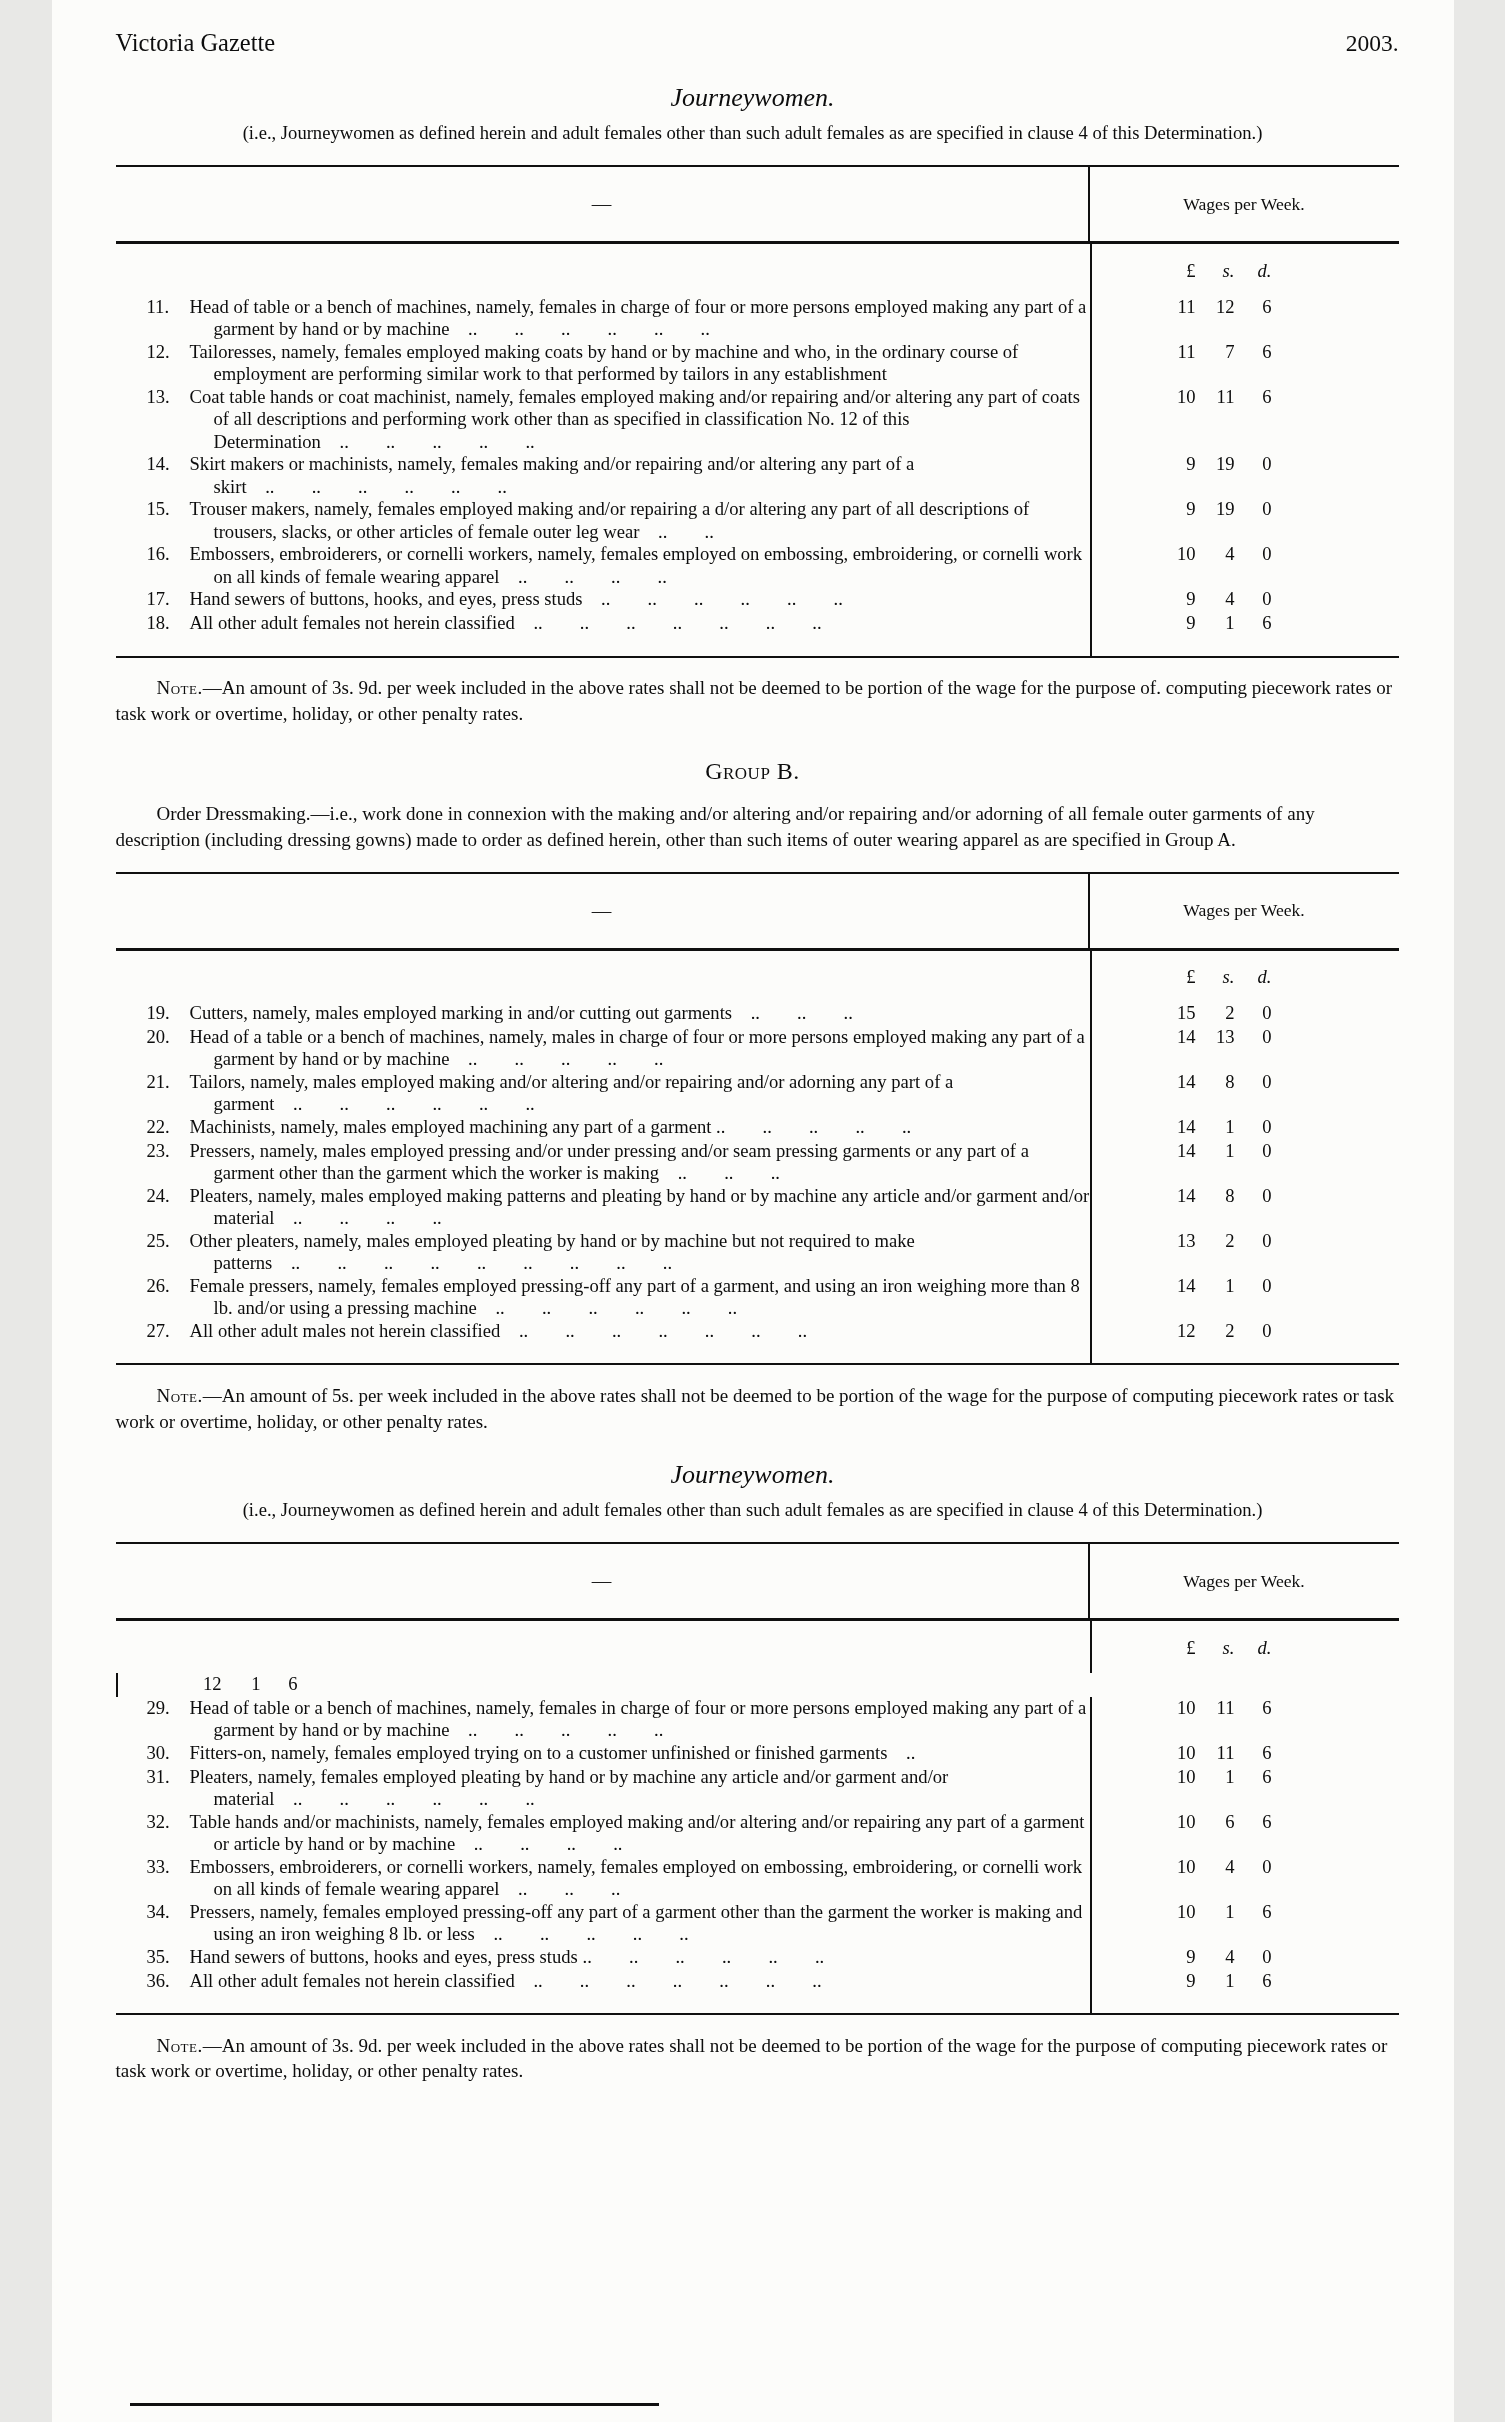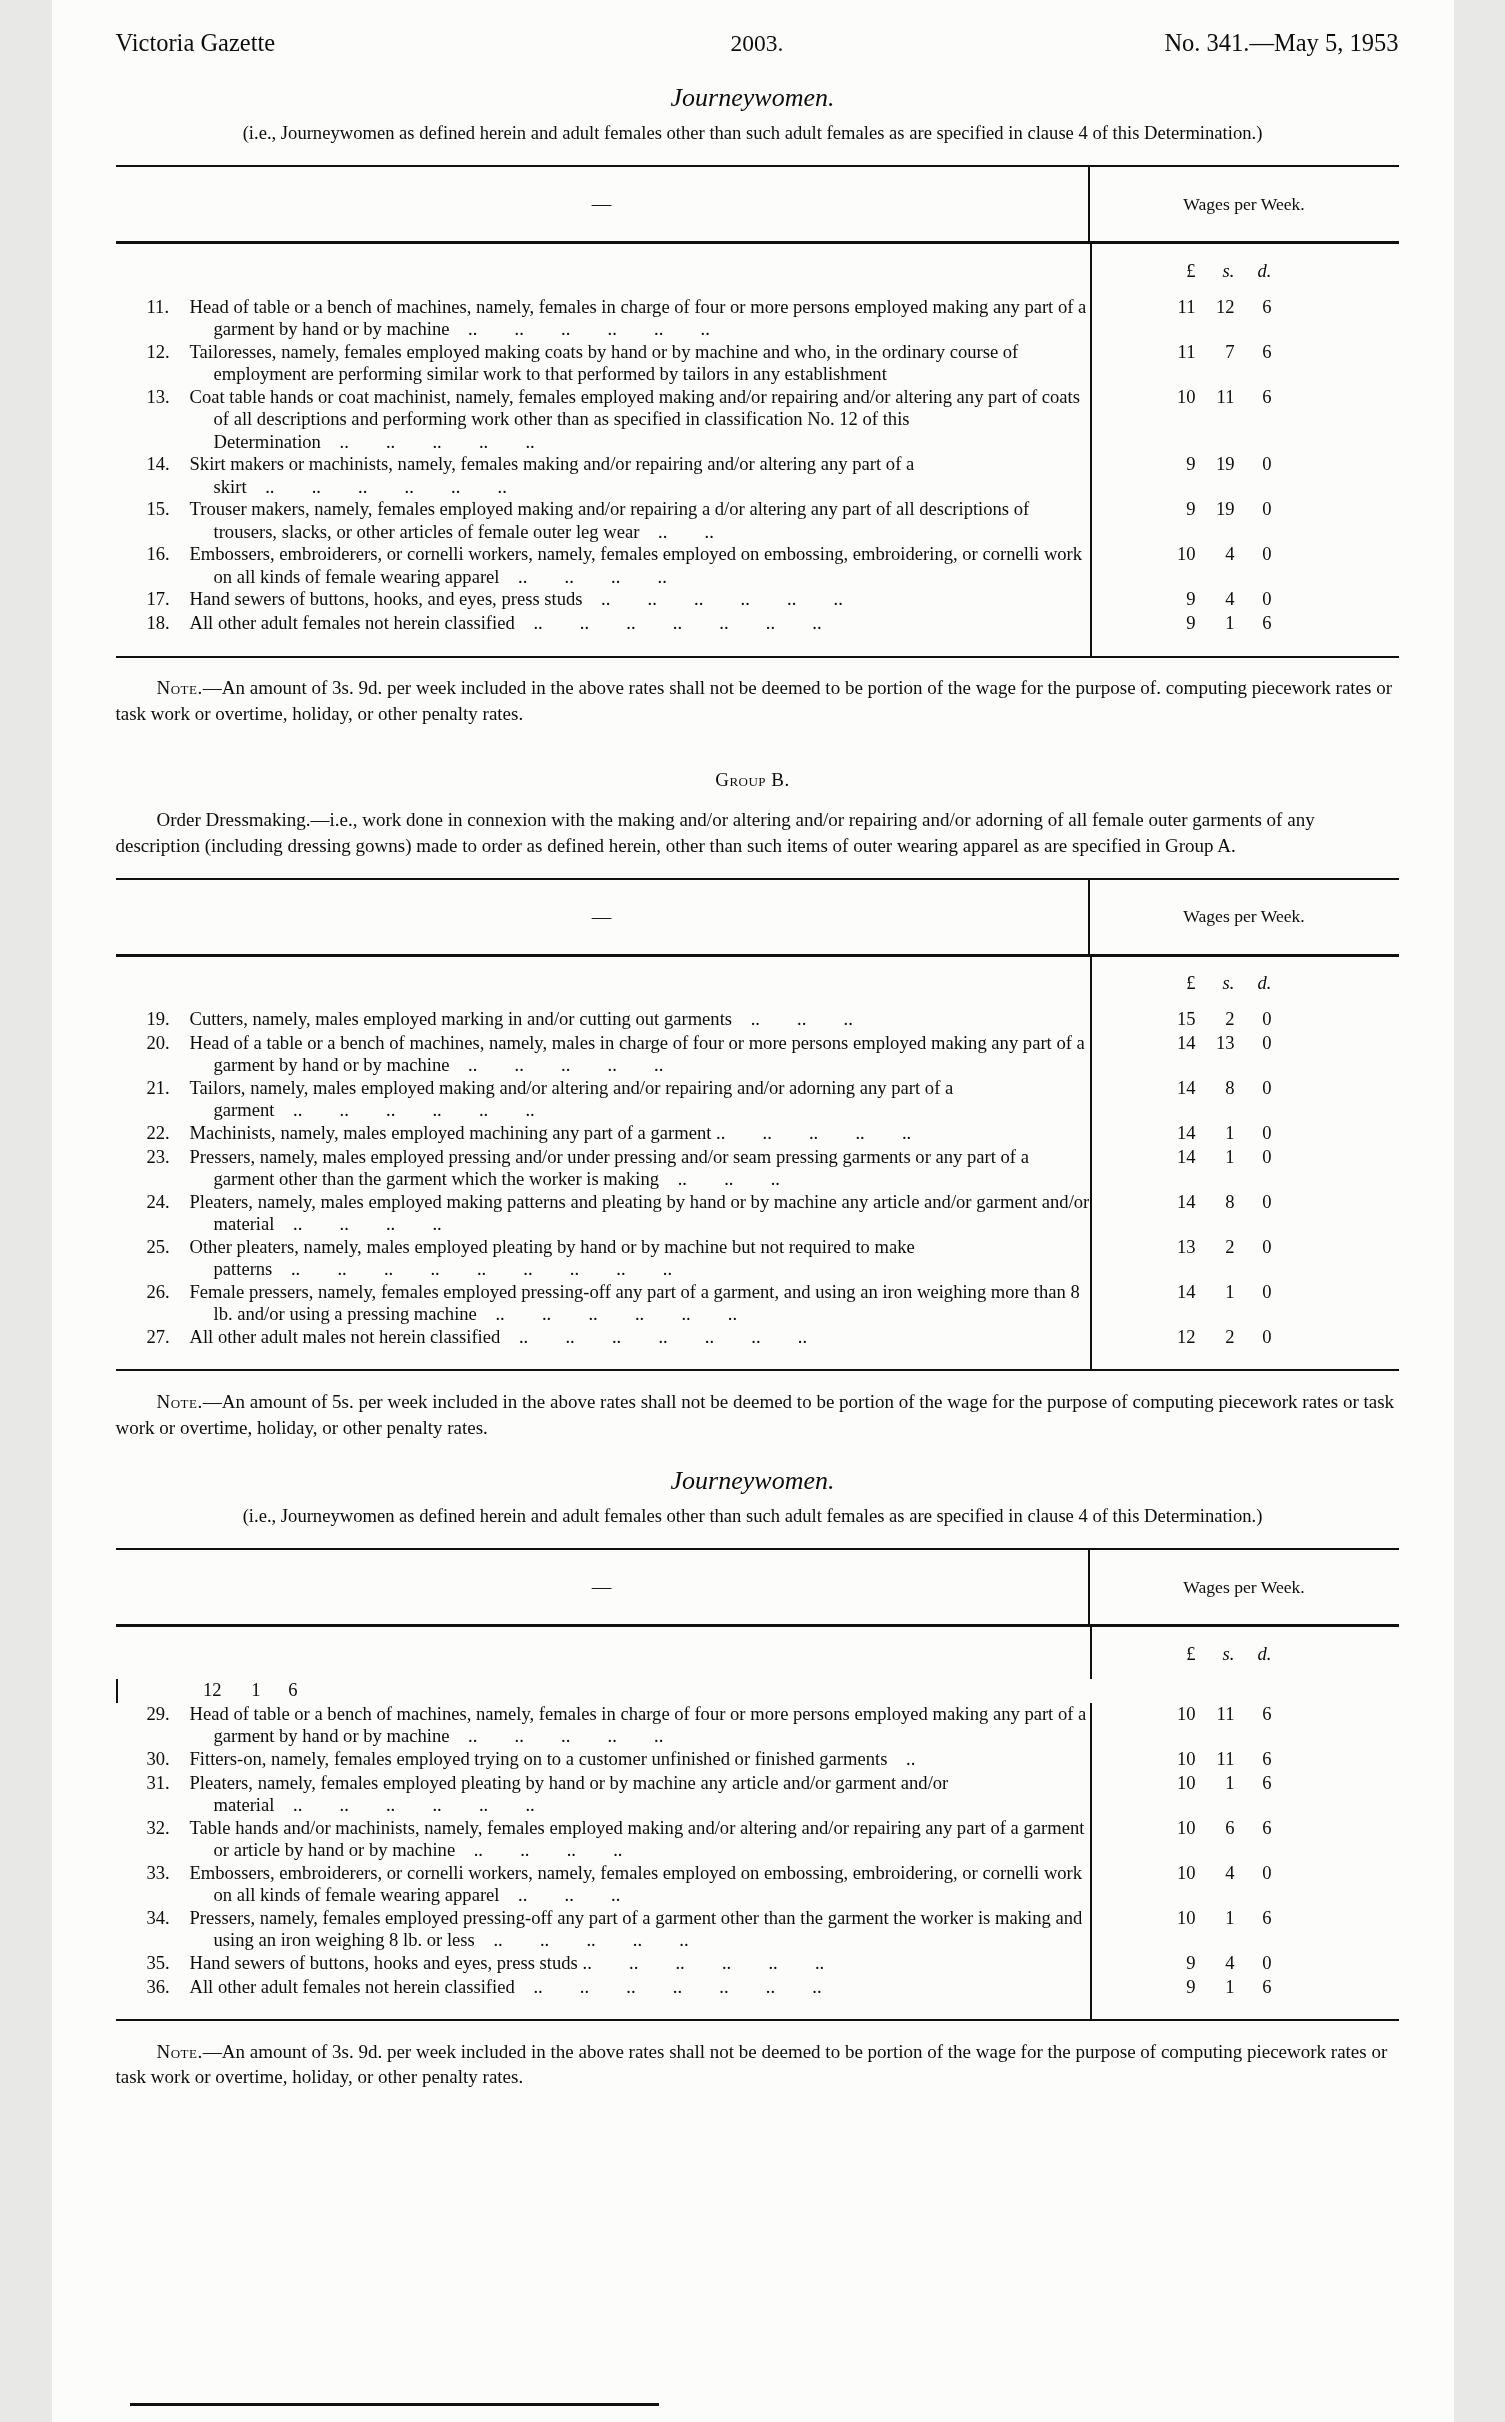--- a/index.html
+++ b/index.html
@@ -27,33 +27,32 @@
         padding:0 0 2px 57px;font-size:18.6px;box-sizing:border-box;}
   .lp{width:47px;text-align:right;}
   .ls{width:39px;text-align:right;}
   .ld{width:37px;text-align:right;}
   .cur-row .wage{align-items:flex-start;padding-top:15.7px;padding-bottom:13.7px;}
   .cur-row .ls,.cur-row .ld{font-style:italic;}
   .spacer-row{height:19.6px;}
   
   .note{margin:17.6px 55px 0 64px;font-size:19px;line-height:25.5px;text-indent:41px;}
   .note-label{font-variant:small-caps;letter-spacing:0.5px;}
-  .group-heading{margin-top:43px;text-align:center;font-variant:small-caps;font-size:19px;letter-spacing:0.5px;}
+  .group-heading{margin-top:32px;text-align:center;font-variant:small-caps;font-size:24px;letter-spacing:0.5px;}
   .intro{margin:15.7px 55px 0 64px;font-size:19px;line-height:25.5px;text-indent:41px;}
   .bottom-line{position:absolute;left:78px;top:2403px;width:529px;height:2.9px;background:#101010;}
 </style>
 </head>
 <body>
 
 <div class="page">
 
   <div class="gz-header">
     <div class="left">Victoria Gazette</div>
     <div class="center">2003.</div>
-    <div class="right">No. 341.—May 5, 1953</div>
   </div>
 
   <div class="sec-title">Journeywomen.</div>
   <div class="sec-sub">(i.e., Journeywomen as defined herein and adult females other than such adult females as are specified in clause 4 of this Determination.)</div>
 
   <div class="wtable">
     <div class="t-hdr">
       <div class="hcell-left">—</div>
       <div class="hcell-right">Wages per Week.</div>
     </div>

